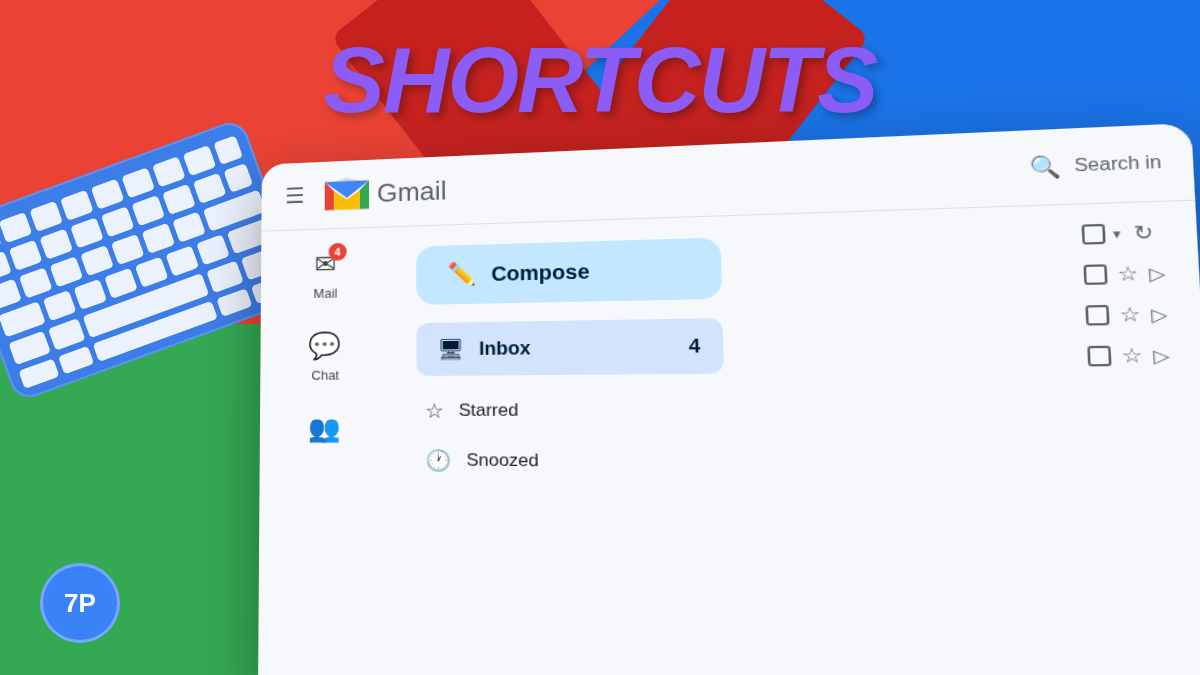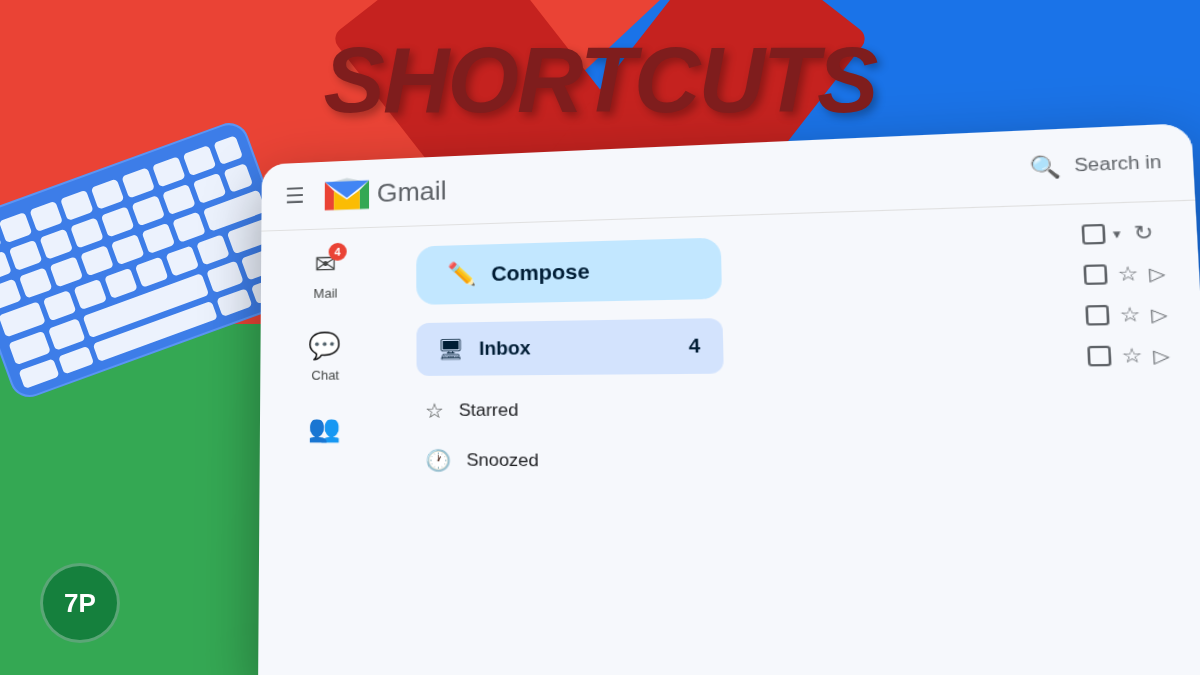--- a/index.html
+++ b/index.html
@@ -22,21 +22,21 @@
 
     
     .shortcuts-title {
       position: absolute;
       top: 28px;
       left: 50%;
       transform: translateX(-50%);
       z-index: 10;
       font-size: 92px;
       font-weight: 900;
-      color: #7f1d1d;
+      color: #8b5cf6;
       letter-spacing: -2px;
       text-shadow: 4px 4px 8px rgba(0,0,0,0.3);
       white-space: nowrap;
       font-style: italic;
       font-family: Impact, 'Arial Black', sans-serif;
     }
 
     
     .keyboard-wrap {
       position: absolute;
@@ -53,21 +53,21 @@
 
     
     .logo-badge {
       position: absolute;
       bottom: 32px;
       left: 40px;
       z-index: 10;
       width: 80px;
       height: 80px;
       border-radius: 50%;
-      background: #15803d;
+      background: #3b82f6;
       display: flex;
       align-items: center;
       justify-content: center;
       border: 3px solid rgba(255,255,255,0.3);
     }
 
     .logo-badge-text {
       color: white;
       font-size: 26px;
       font-weight: 900;

